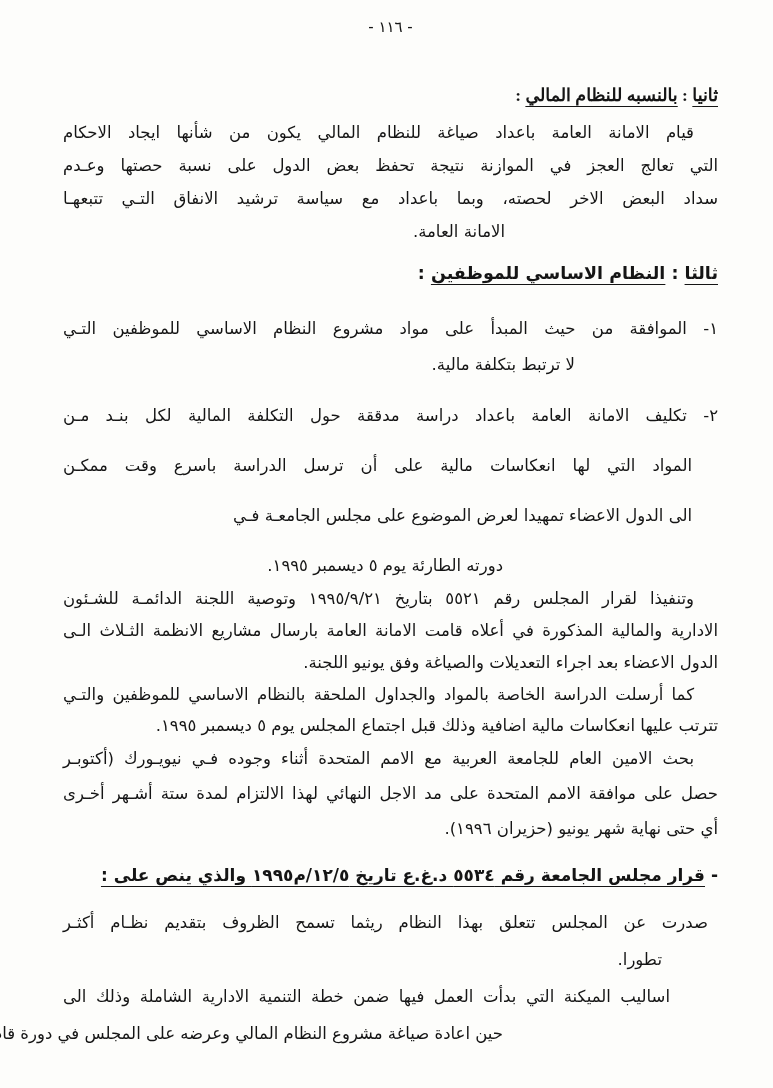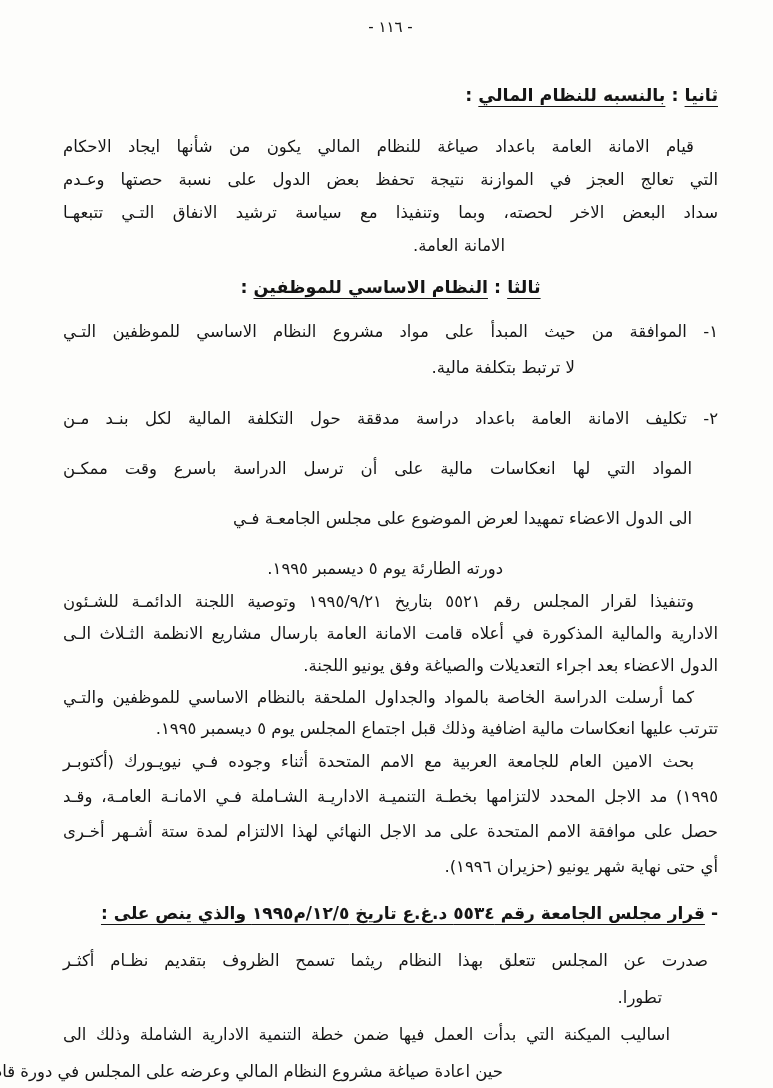--- a/index.html
+++ b/index.html
@@ -10,22 +10,22 @@
   #doc{position:absolute;top:16px;right:55px;width:655px;}
   .blk{direction:rtl;}
   .line{direction:rtl;font-size:16.5px;line-height:34px;text-align:justify;}
   .line.stretch{text-align-last:justify;}
   .line:not(.stretch){text-align:right;text-align-last:right;white-space:nowrap;}
   .page_number{text-align:center;font-size:15px;letter-spacing:2px;line-height:22px;margin-bottom:42px;direction:rtl;}
   .heading{direction:rtl;font-weight:bold;font-size:17.5px;line-height:30px;}
   .u{text-decoration:underline;text-underline-offset:5px;text-decoration-thickness:1.4px;}
   .decision_heading{direction:rtl;font-weight:bold;font-size:17px;line-height:30px;margin-bottom:14px;}
   .ltr-date{direction:ltr;unicode-bidi:bidi-override;}
-  [data-name="heading-second"]{margin-bottom:20px;}
-  [data-name="heading-third"]{margin-bottom:12px;text-align:center;}
+  [data-name="heading-second"]{margin-bottom:6px;font-family:Liberation Serif, serif;}
+  [data-name="heading-third"]{margin-bottom:23px;}
   [data-name="para-financial-system"] .line{line-height:33px;}
   [data-name="para-financial-system"]{margin-bottom:10px;}
   [data-name="staff-item-1"] .line{line-height:36px;}
   [data-name="staff-item-2"] .line{line-height:34px;margin-top:16px;}
   [data-name="para-implementation"] .line{line-height:32px;}
   [data-name="para-study-sent"] .line{line-height:31px;}
   [data-name="para-un-extension"] .line{line-height:35px;}
   [data-name="para-un-extension"]{margin-bottom:14px;}
   [data-name="decision-item-1"] .line{line-height:37px;}
   [data-name="decision-item-2"] .line{line-height:37px;}
@@ -33,21 +33,21 @@
 </head>
 <body>
 
 <div class="page" data-name="scanned-document-page">
   <div id="doc" data-name="document-content">
       <div data-name="page-number" class="blk page_number">- ١١٦ -</div>
       <div data-name="heading-second" class="blk heading"><span data-name="heading-underlined-text" class="u">ثانيا</span><span data-name="heading-separator"> : </span><span data-name="heading-underlined-text" class="u">بالنسبه للنظام المالي</span><span data-name="heading-separator"> :</span></div>
       <div data-name="para-financial-system" class="blk lines">
         <div data-name="text-line" class="line stretch" style="padding-right: 24px;">قيام الامانة العامة باعداد صياغة للنظام المالي يكون من شأنها ايجاد الاحكام</div>
         <div data-name="text-line" class="line stretch">التي تعالج العجز في الموازنة نتيجة تحفظ بعض الدول على نسبة حصتها وعـدم</div>
-        <div data-name="text-line" class="line stretch">سداد البعض الاخر لحصته، وبما وتنفيذا مع سياسة ترشيد الانفاق التـي تتبعهـا</div>
+        <div data-name="text-line" class="line stretch">سداد البعض الاخر لحصته، وبما باعداد مع سياسة ترشيد الانفاق التـي تتبعهـا</div>
         <div data-name="text-line" class="line" style="padding-right: 213px;">الامانة العامة.</div>
       </div>
       <div data-name="heading-third" class="blk heading"><span data-name="heading-underlined-text" class="u">ثالثا</span><span data-name="heading-separator"> : </span><span data-name="heading-underlined-text" class="u">النظام الاساسي للموظفين</span><span data-name="heading-separator"> :</span></div>
       <div data-name="staff-item-1" class="blk lines">
         <div data-name="text-line" class="line stretch">١- الموافقة من حيث المبدأ على مواد مشروع النظام الاساسي للموظفين التـي</div>
         <div data-name="text-line" class="line" style="padding-right: 143px;">لا ترتبط بتكلفة مالية.</div>
       </div>
       <div data-name="staff-item-2" class="blk lines">
         <div data-name="text-line" class="line stretch">٢- تكليف الامانة العامة باعداد دراسة مدققة حول التكلفة المالية لكل بنـد مـن</div>
         <div data-name="text-line" class="line stretch" style="padding-right: 26px;">المواد التي لها انعكاسات مالية على أن ترسل الدراسة باسرع وقت ممكـن</div>
@@ -58,21 +58,20 @@
         <div data-name="text-line" class="line stretch" style="padding-right: 24px;">وتنفيذا لقرار المجلس رقم ٥٥٢١ بتاريخ ١٩٩٥/٩/٢١ وتوصية اللجنة الدائمـة للشـئون</div>
         <div data-name="text-line" class="line stretch">الادارية والمالية المذكورة في أعلاه قامت الامانة العامة بارسال مشاريع الانظمة الثـلاث الـى</div>
         <div data-name="text-line" class="line">الدول الاعضاء بعد اجراء التعديلات والصياغة وفق يونيو اللجنة.</div>
       </div>
       <div data-name="para-study-sent" class="blk lines">
         <div data-name="text-line" class="line stretch" style="padding-right: 24px;">كما أرسلت الدراسة الخاصة بالمواد والجداول الملحقة بالنظام الاساسي للموظفين والتـي</div>
         <div data-name="text-line" class="line">تترتب عليها انعكاسات مالية اضافية وذلك قبل اجتماع المجلس يوم ٥ ديسمبر ١٩٩٥.</div>
       </div>
       <div data-name="para-un-extension" class="blk lines">
         <div data-name="text-line" class="line stretch" style="padding-right: 24px;">بحث الامين العام للجامعة العربية مع الامم المتحدة أثناء وجوده فـي نيويـورك (أكتوبـر</div>
-        <div data-name="text-line" class="line stretch">١٩٩٥) مد الاجل المحدد لالتزامها بخطـة التنميـة الاداريـة الشـاملة فـي الامانـة العامـة، وقـد</div>
         <div data-name="text-line" class="line stretch">حصل على موافقة الامم المتحدة على مد الاجل النهائي لهذا الالتزام لمدة ستة أشـهر أخـرى</div>
         <div data-name="text-line" class="line">أي حتى نهاية شهر يونيو (حزيران ١٩٩٦).</div>
       </div>
       <div data-name="decision-heading" class="blk decision_heading"><span data-name="dash-marker">- </span><span data-name="decision-heading-text" class="u"><span data-name="decision-heading-pre">قرار مجلس الجامعة رقم ٥٥٣٤ د.غ.ع تاريخ </span><span data-name="decision-date" class="ltr-date">١٩٩٥م/١٢/٥</span><span data-name="decision-heading-post"> والذي ينص على :</span></span></div>
       <div data-name="decision-item-1" class="blk lines">
         <div data-name="text-line" class="line stretch" style="padding-right: 10px;">صدرت عن المجلس تتعلق بهذا النظام ريثما تسمح الظروف بتقديم نظـام أكثـر</div>
         <div data-name="text-line" class="line" style="padding-right: 56px;">تطورا.</div>
       </div>
       <div data-name="decision-item-2" class="blk lines">
         <div data-name="text-line" class="line stretch" style="padding-right: 48px;">اساليب الميكنة التي بدأت العمل فيها ضمن خطة التنمية الادارية الشاملة وذلك الى</div>

